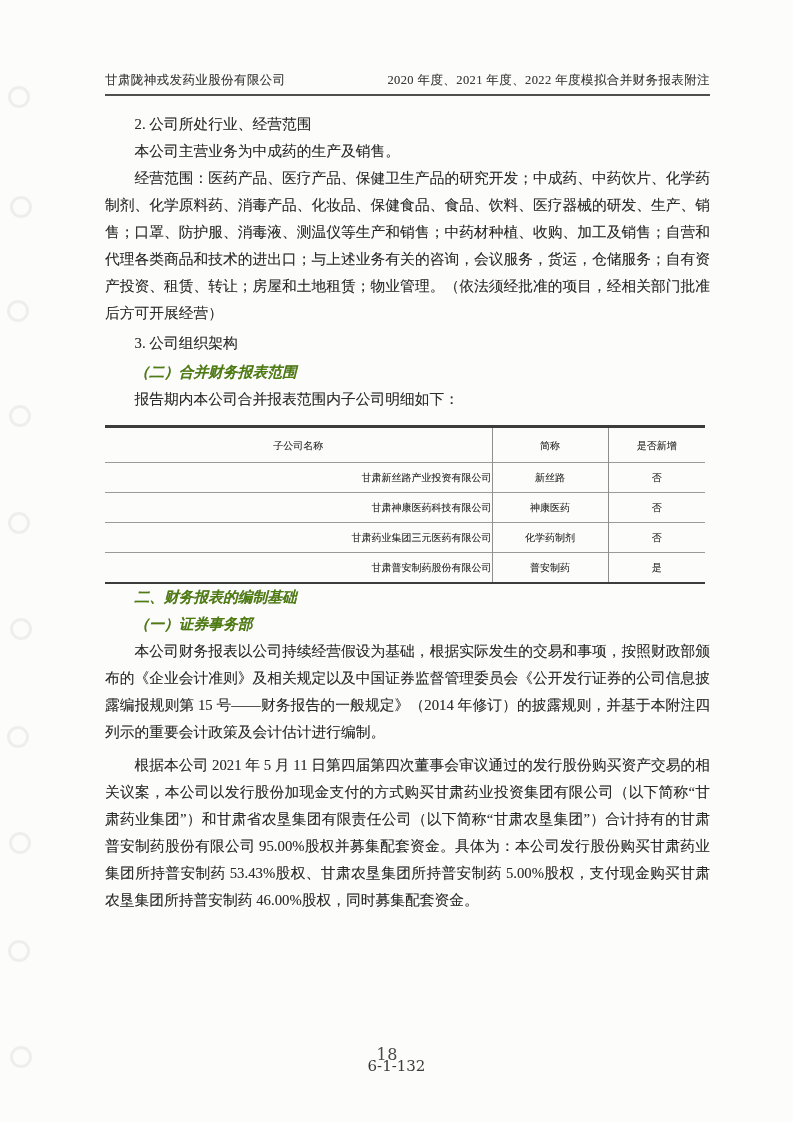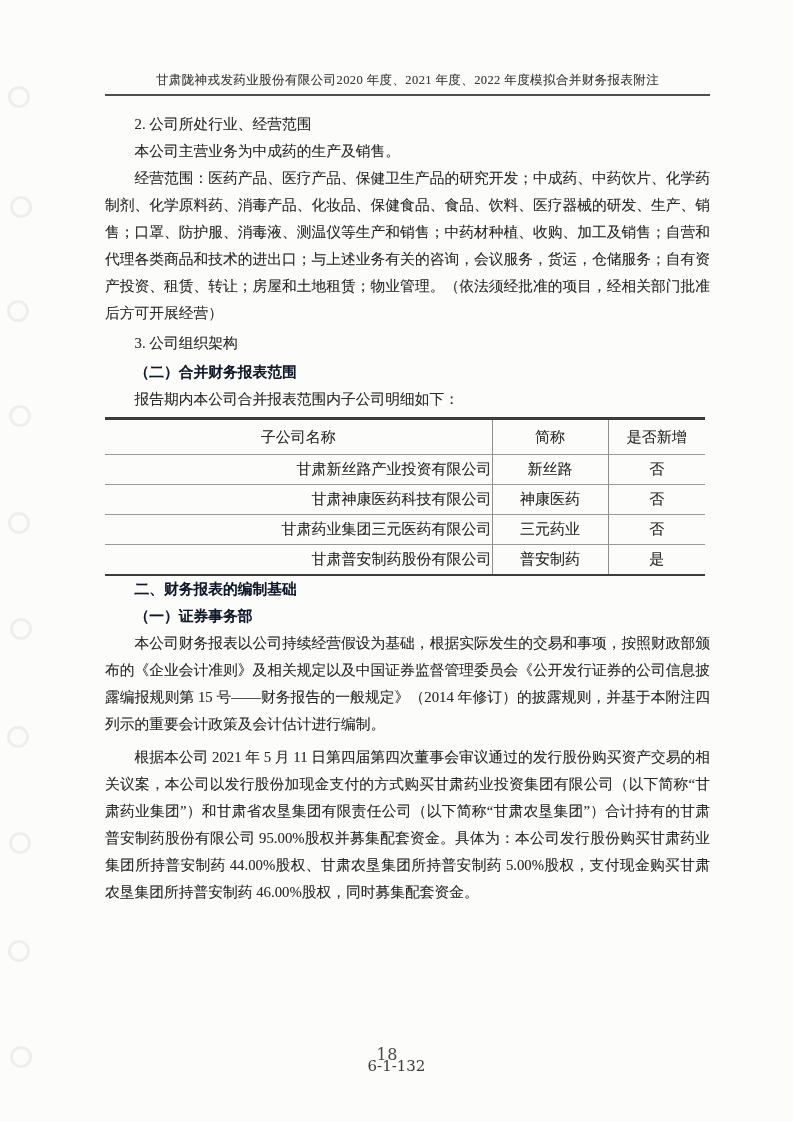--- a/index.html
+++ b/index.html
@@ -18,49 +18,49 @@
     position: absolute;
     width: 16px; height: 16px;
     border-radius: 50%;
     border: 3px solid rgba(120,120,118,0.10);
     background: transparent;
   }
   .header {
     position: absolute;
     left: 105px; right: 83px; top: 72px;
     display: flex;
-    justify-content: center;
+    justify-content: space-between;
     align-items: flex-end;
     font-size: 12.5px;
     letter-spacing: 0.4px;
     color: #3a3a3a;
     padding-bottom: 5px;
     border-bottom: 2px solid #4f4f4d;
   }
   .content {
     position: absolute;
     left: 105px; top: 111px;
     width: 605px;
     font-size: 14.75px;
     line-height: 27px;
     text-align: justify;
   }
   .content p { margin: 0; text-indent: 2em; }
-  .bold { font-weight: bold; color: #0f172a; }
+  .bold { font-weight: bold; color: #4d7c0f; font-style: italic; }
   .mt3 { margin-top: 3px !important; }
   .mt2 { margin-top: 2px !important; }
   .mt6 { margin-top: 6px !important; }
   .subs-table {
     width: 600px;
-    margin-top: 4px;
+    margin-top: 12px;
     border-collapse: collapse;
     table-layout: fixed;
     border-top: 3px solid #3c3c3c;
     border-bottom: 2px solid #3c3c3c;
-    font-size: 15px;
+    font-size: 10px;
   }
   .subs-table col.c1 { width: 387px; }
   .subs-table col.c2 { width: 116px; }
   .subs-table col.c3 { width: 97px; }
   .subs-table th, .subs-table td {
     font-weight: normal;
     text-align: center;
     padding: 0;
     height: 29px;
     border-top: 1px solid #9a9a98;
@@ -138,35 +138,35 @@
           <td class="vline">新丝路</td>
           <td>否</td>
         </tr>
         <tr>
           <td class="name vline">甘肃神康医药科技有限公司</td>
           <td class="vline">神康医药</td>
           <td>否</td>
         </tr>
         <tr>
           <td class="name vline">甘肃药业集团三元医药有限公司</td>
-          <td class="vline">三元药业</td>
+          <td class="vline">化学药制剂</td>
           <td>否</td>
         </tr>
         <tr>
           <td class="name vline">甘肃普安制药股份有限公司</td>
           <td class="vline">普安制药</td>
           <td>是</td>
         </tr>
       </tbody>
     </table>
 
     <p class="bold">二、财务报表的编制基础</p>
     <p class="bold">（一）证券事务部</p>
     <p>本公司财务报表以公司持续经营假设为基础，根据实际发生的交易和事项，按照财政部颁布的《企业会计准则》及相关规定以及中国证券监督管理委员会《公开发行证券的公司信息披露编报规则第 15 号——财务报告的一般规定》（2014 年修订）的披露规则，并基于本附注四列示的重要会计政策及会计估计进行编制。</p>
-    <p class="mt6">根据本公司 2021 年 5 月 11 日第四届第四次董事会审议通过的发行股份购买资产交易的相关议案，本公司以发行股份加现金支付的方式购买甘肃药业投资集团有限公司（以下简称“甘肃药业集团”）和甘肃省农垦集团有限责任公司（以下简称“甘肃农垦集团”）合计持有的甘肃普安制药股份有限公司 95.00%股权并募集配套资金。具体为：本公司发行股份购买甘肃药业集团所持普安制药 44.00%股权、甘肃农垦集团所持普安制药 5.00%股权，支付现金购买甘肃农垦集团所持普安制药 46.00%股权，同时募集配套资金。</p>
+    <p class="mt6">根据本公司 2021 年 5 月 11 日第四届第四次董事会审议通过的发行股份购买资产交易的相关议案，本公司以发行股份加现金支付的方式购买甘肃药业投资集团有限公司（以下简称“甘肃药业集团”）和甘肃省农垦集团有限责任公司（以下简称“甘肃农垦集团”）合计持有的甘肃普安制药股份有限公司 95.00%股权并募集配套资金。具体为：本公司发行股份购买甘肃药业集团所持普安制药 53.43%股权、甘肃农垦集团所持普安制药 5.00%股权，支付现金购买甘肃农垦集团所持普安制药 46.00%股权，同时募集配套资金。</p>
 
   </div>
 
   <div class="footer">
     <span class="pagenum">
       <span>6-1-132</span>
       <span class="hand18">18</span>
     </span>
   </div>
 

